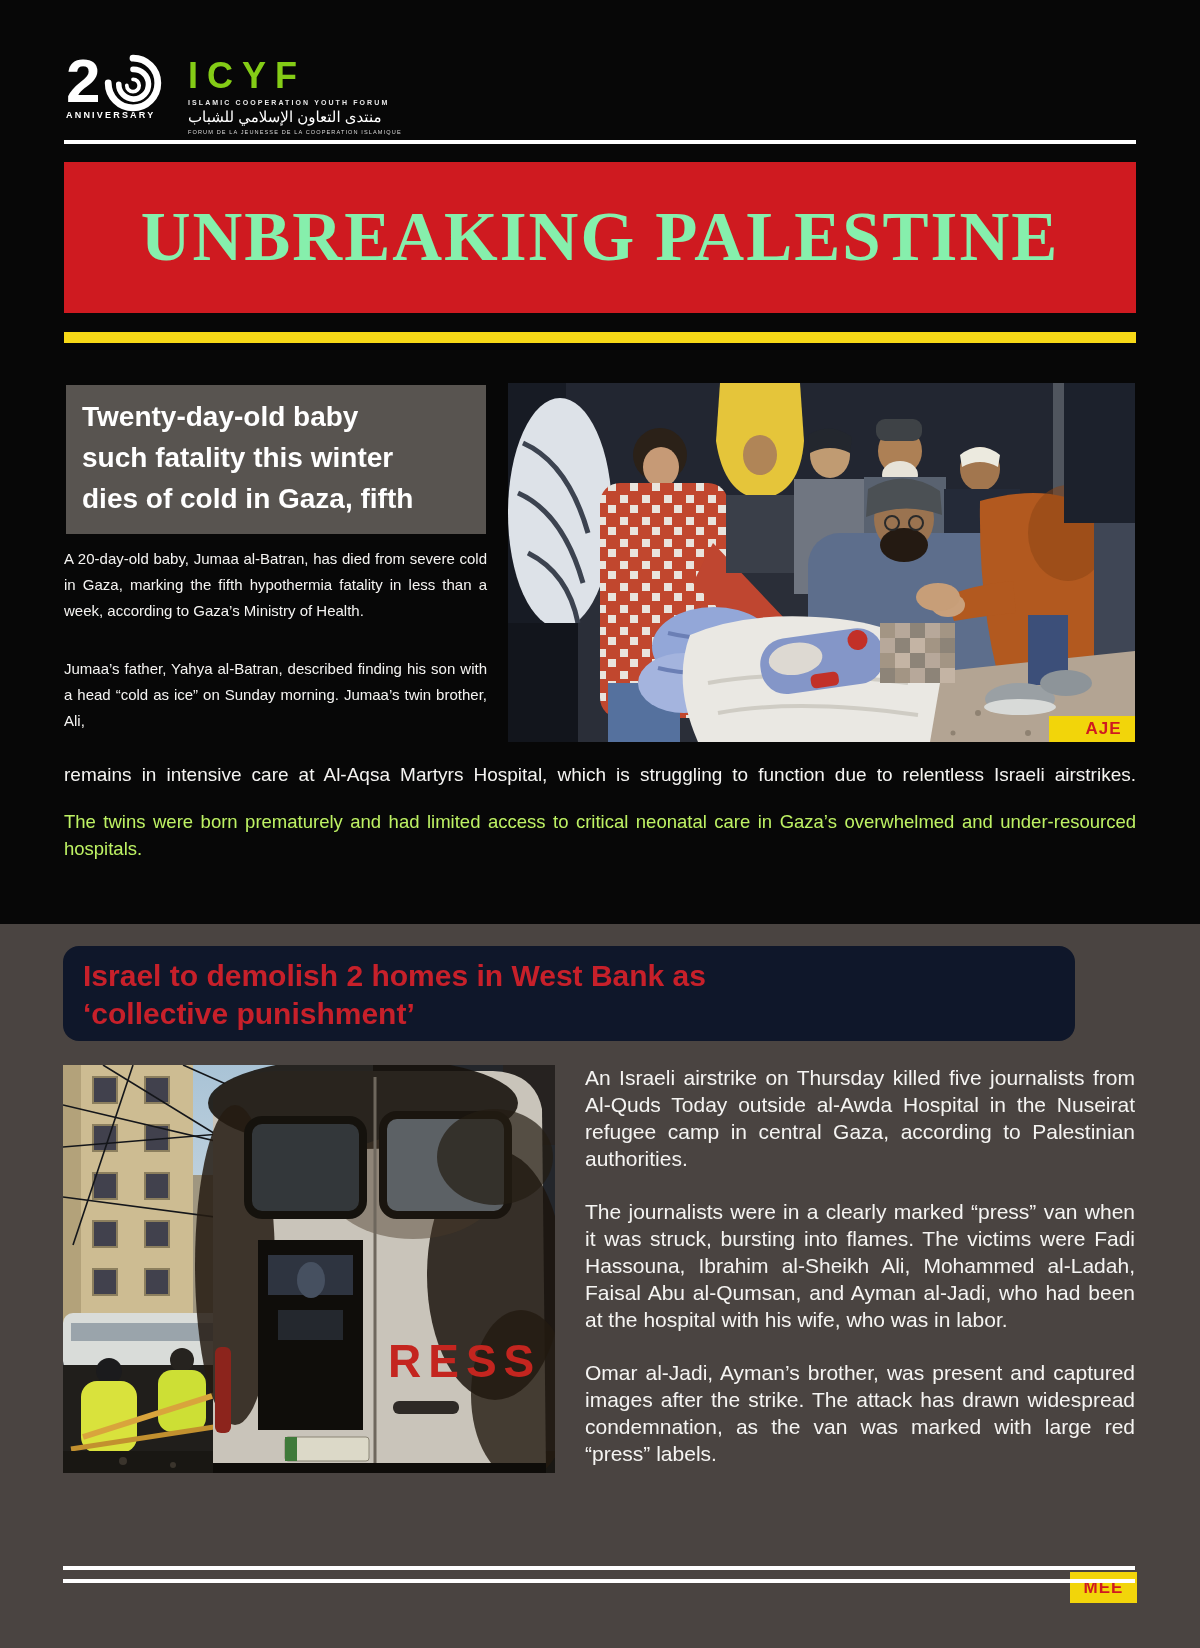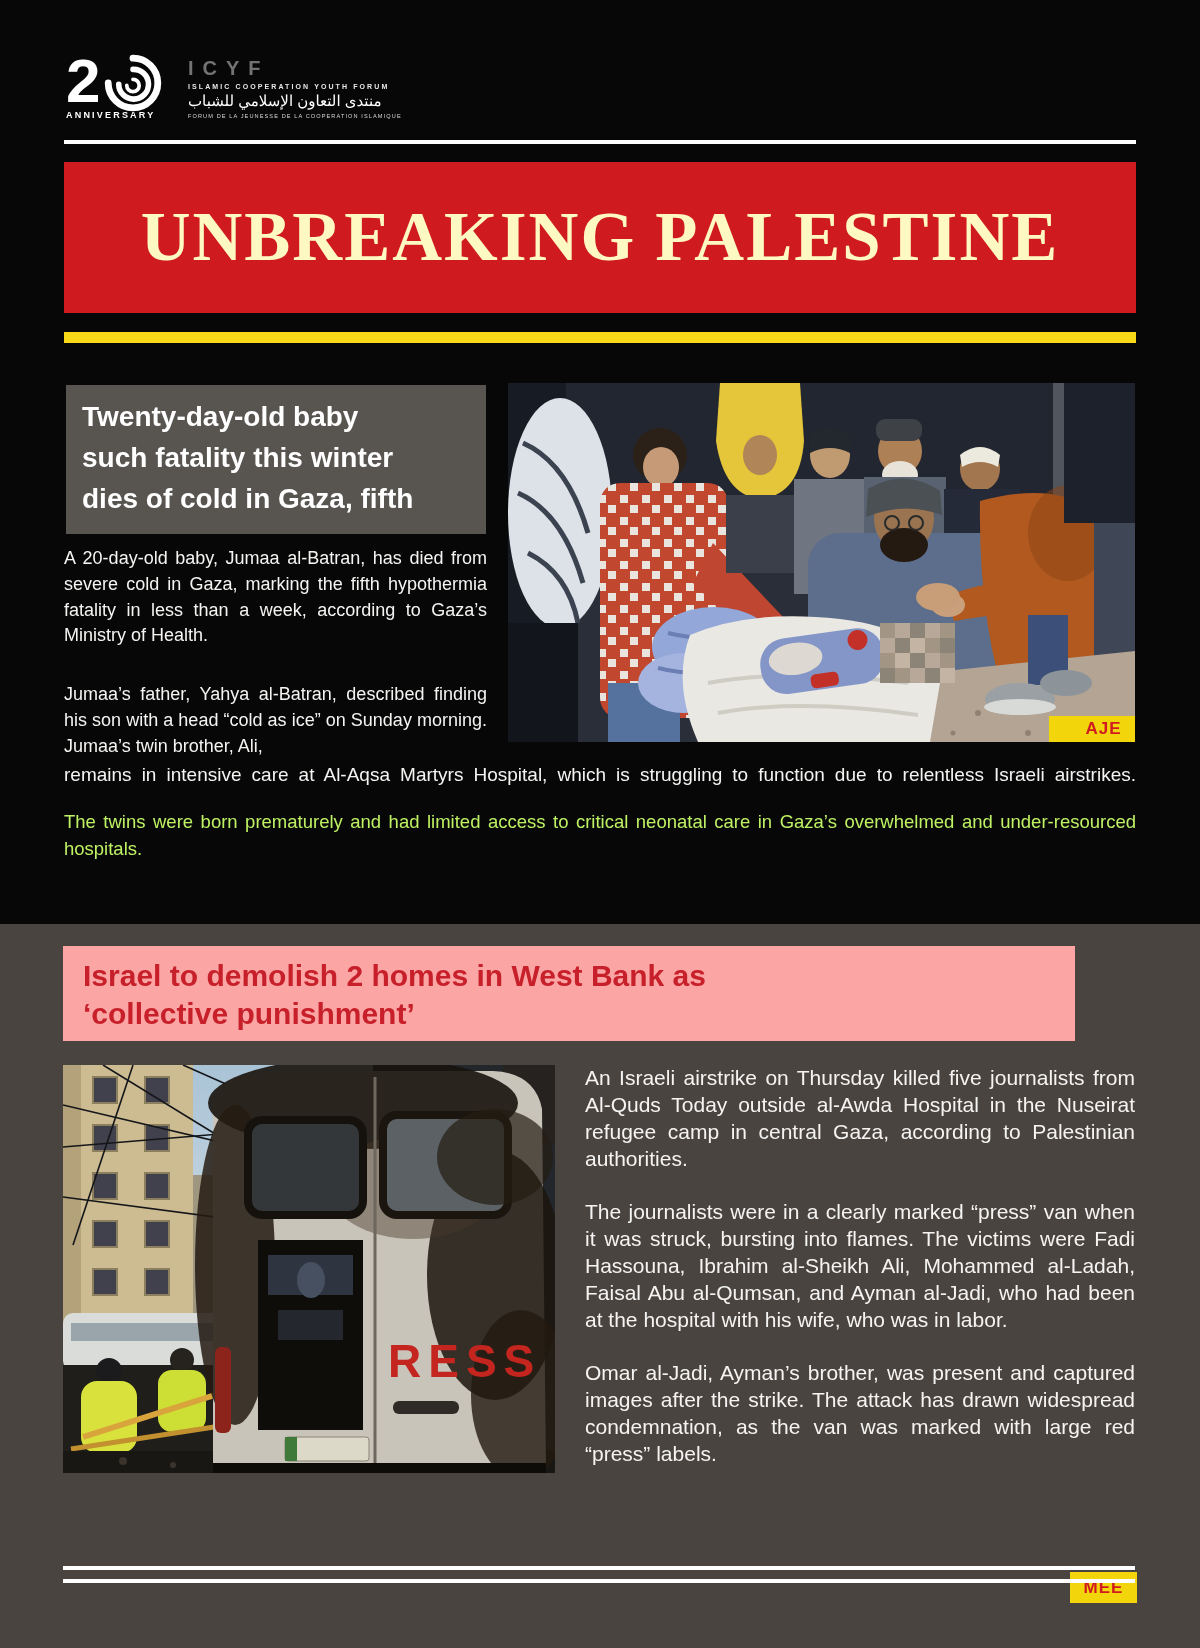--- a/index.html
+++ b/index.html
@@ -5,50 +5,50 @@
   html,body{margin:0;padding:0;background:#000;}
   .page{position:relative;width:1200px;height:1648px;background:#070707;overflow:hidden;
         font-family:"Liberation Sans",sans-serif;color:#f5f4f2;}
   
   .logo{position:absolute;left:66px;top:58px;display:flex;align-items:flex-start;gap:14px;}
   .logo-left{position:relative;width:108px;height:66px;}
   .logo-digit{position:absolute;left:0;top:-8px;font-size:62px;font-weight:700;color:#fff;line-height:1;}
   .logo-swirl{position:absolute;left:36px;top:-6px;}
   .logo-anniv{position:absolute;left:0;top:52px;font-size:9px;letter-spacing:2.2px;color:#fff;font-weight:700;}
   .logo-right{padding-top:0px;}
-  .logo-acronym{font-size:20px;font-weight:700;letter-spacing:9px;color:#737373;line-height:1;}
+  .logo-acronym{font-size:36px;font-weight:700;letter-spacing:9px;color:#84cc16;line-height:1;}
   .logo-sub{font-size:7px;letter-spacing:2.1px;color:#e8e8e8;margin-top:5px;font-weight:700;}
   .logo-ar{font-size:15px;color:#fff;margin-top:3px;line-height:1.1;}
   .logo-fr{font-size:5.6px;letter-spacing:1.1px;color:#d9d9d9;margin-top:3px;}
   .header-rule{position:absolute;left:64px;top:140px;width:1072px;height:4px;background:#fff;}
   
   .banner{position:absolute;left:64px;top:162px;width:1072px;height:151px;background:#cf1a20;
           display:flex;align-items:center;justify-content:center;}
-  .banner-title{font-family:"Liberation Serif",serif;font-weight:700;font-size:69px;color:#fef9c3;
+  .banner-title{font-family:"Liberation Serif",serif;font-weight:700;font-size:69px;color:#86efac;
                 letter-spacing:2px;white-space:nowrap;}
   .yellow-stripe{position:absolute;left:64px;top:332px;width:1072px;height:11px;background:#f7d917;}
   
   .a1-headline-box{position:absolute;left:66px;top:385px;width:420px;height:149px;background:#585450;
                    box-sizing:border-box;padding:11px 16px;}
   .a1-headline-box span{display:block;font-size:28px;font-weight:700;color:#fff;line-height:41px;}
   .photo1{position:absolute;left:508px;top:383px;width:627px;height:359px;overflow:hidden;background:#2a2e38;}
   .credit-badge{position:absolute;background:#f2d50a;color:#cf1a20;font-weight:700;
                 display:flex;align-items:center;justify-content:center;letter-spacing:1px;}
   .aje{right:0;bottom:0;width:63px;height:26px;font-size:17px;padding-left:23px;}
   .mee{left:1070px;top:1572px;width:67px;height:31px;font-size:17px;}
   .a1-col{position:absolute;left:64px;top:546px;width:423px;}
-  .a1-col p{margin:0 0 33px 0;font-size:18px;line-height:25.8px;text-align:justify;color:#f5f4f2;}
+  .a1-col p{margin:0 0 33px 0;font-size:15px;line-height:25.8px;text-align:justify;color:#f5f4f2;}
   .a1-cont{position:absolute;left:64px;top:762px;width:1072px;font-size:19px;line-height:26px;
            text-align:justify;text-align-last:justify;color:#f5f4f2;}
   .a1-para3{position:absolute;left:64px;top:808px;width:1072px;font-size:18.5px;line-height:27px;
             text-align:justify;color:#bef264;}
   
   .section2{position:absolute;left:0;top:924px;width:1200px;height:724px;background:#4a4441;}
-  .a2-headline-box{position:absolute;left:63px;top:946px;width:1012px;height:95px;background:#fca5a5;
-                   box-sizing:border-box;padding:11px 20px;}
+  .a2-headline-box{position:absolute;left:63px;top:946px;width:1012px;height:95px;background:#0f172a;
+                   box-sizing:border-box;padding:11px 20px;border-radius:16px;}
   .a2-headline-box span{display:block;font-size:30px;font-weight:700;color:#c7202a;line-height:38px;}
   .photo2{position:absolute;left:63px;top:1065px;width:492px;height:408px;overflow:hidden;background:#23262b;}
   .a2-col{position:absolute;left:585px;top:1064px;width:550px;}
   .a2-col p{margin:0 0 26px 0;font-size:21px;line-height:27px;text-align:justify;color:#f5f4f2;}
   .bottom-line{position:absolute;left:63px;width:1072px;height:4px;background:#fff;}
   .bl1{top:1566px;} .bl2{top:1579px;}
   svg{display:block;}
 </style>
 </head>
 <body>

